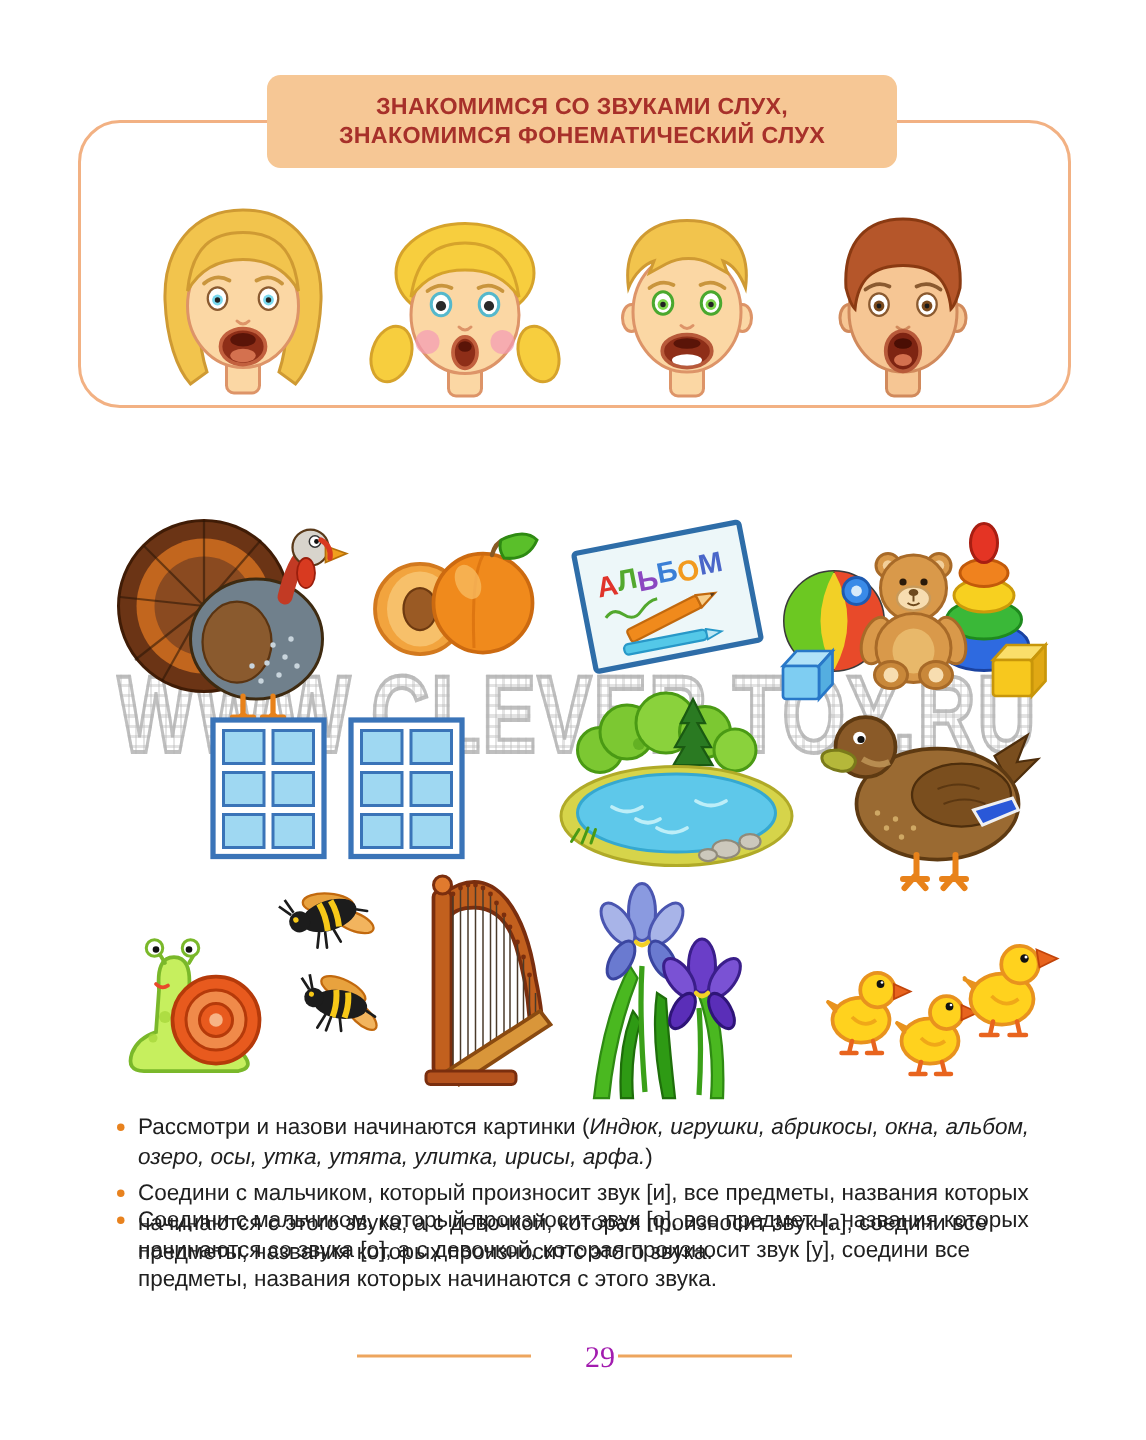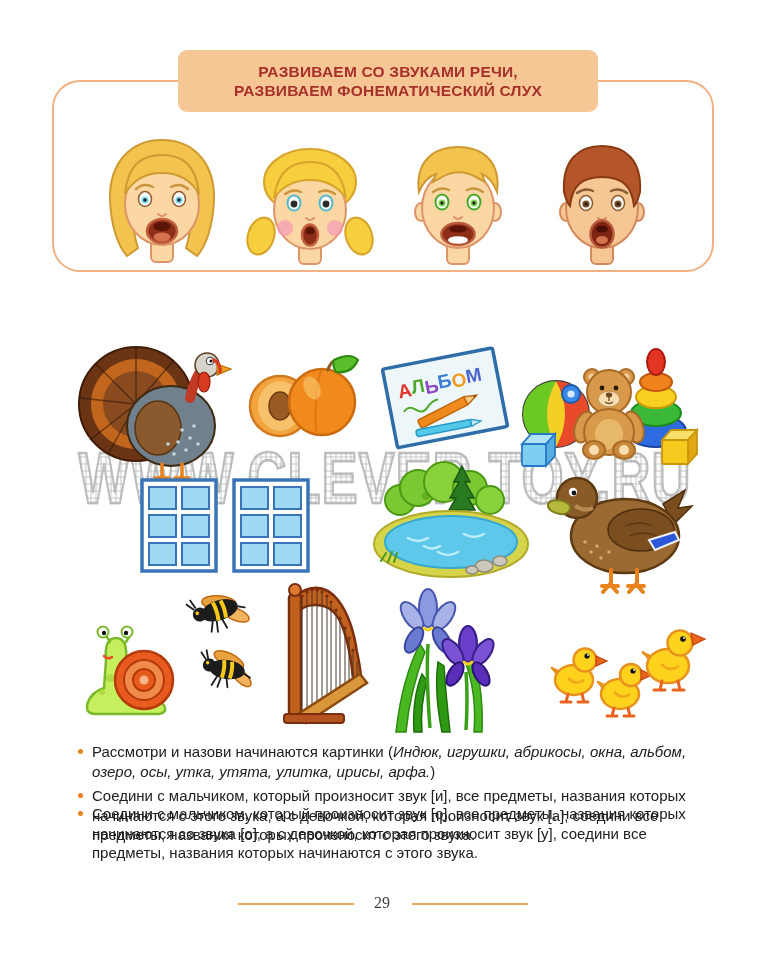--- a/index.html
+++ b/index.html
@@ -35,31 +35,31 @@
   
   .bullet{position:absolute;left:78px;width:632px;font-size:15px;line-height:19.5px;
     color:#202020;z-index:3;}
   .bullet .dot{position:absolute;left:0;top:7px;width:5px;height:5px;border-radius:50%;
     background:#e8821e;}
   .bullet .btext{display:block;padding-left:14px;}
   .bullet i{font-style:italic;}
 
   
   .footer-line{position:absolute;top:903px;height:2px;background:#eda55e;z-index:2;}
-  .page-number{position:absolute;left:354px;top:894px;width:56px;text-align:center;
-    font-family:"Liberation Serif", serif;font-size:16px;color:#404040;z-index:2;}
+  .page-number{position:absolute;left:354px;top:894px;width:56px;text-align:right;
+    font-family:"Liberation Serif", serif;font-size:20px;color:#a21caf;z-index:2;}
 </style>
 </head>
 <body>
 
 <div id="page">
 
   <div class="title-box">
-    <div class="t">РАЗВИВАЕМ СО ЗВУКАМИ РЕЧИ,</div>
-    <div class="t">РАЗВИВАЕМ ФОНЕМАТИЧЕСКИЙ СЛУХ</div>
+    <div class="t">ЗНАКОМИМСЯ СО ЗВУКАМИ СЛУХ,</div>
+    <div class="t">ЗНАКОМИМСЯ ФОНЕМАТИЧЕСКИЙ СЛУХ</div>
   </div>
 
   <div class="faces-box"></div>
 
   <svg class="face" style="left:92px;top:134px" width="140" height="130" viewBox="0 0 140 130">
     <path d="M70 6C36 6 17 32 18 66c1 26 8 46 17 56l11-8c-6-18-7-44-2-60h52c5 16 4 42-2 60l11 8c9-10 16-30 17-56C123 32 104 6 70 6Z" fill="#f2c44d" stroke="#cf9a33" stroke-width="2"></path>
     <rect x="59" y="102" width="22" height="26" rx="5" fill="#fbd7a4" stroke="#dd9468" stroke-width="2"></rect>
     <ellipse cx="70" cy="70" rx="37" ry="41" fill="#fbd7a4" stroke="#dd9468" stroke-width="2"></ellipse>
     <path d="M33 60C36 30 50 21 70 21s34 9 37 39c-9-16-22-21-37-21s-28 5-37 21Z" fill="#f2c44d" stroke="#cf9a33" stroke-width="2"></path>
     <path d="M44 55q8-7 17-2" stroke="#c9953d" stroke-width="2.5" fill="none" stroke-linecap="round"></path>

